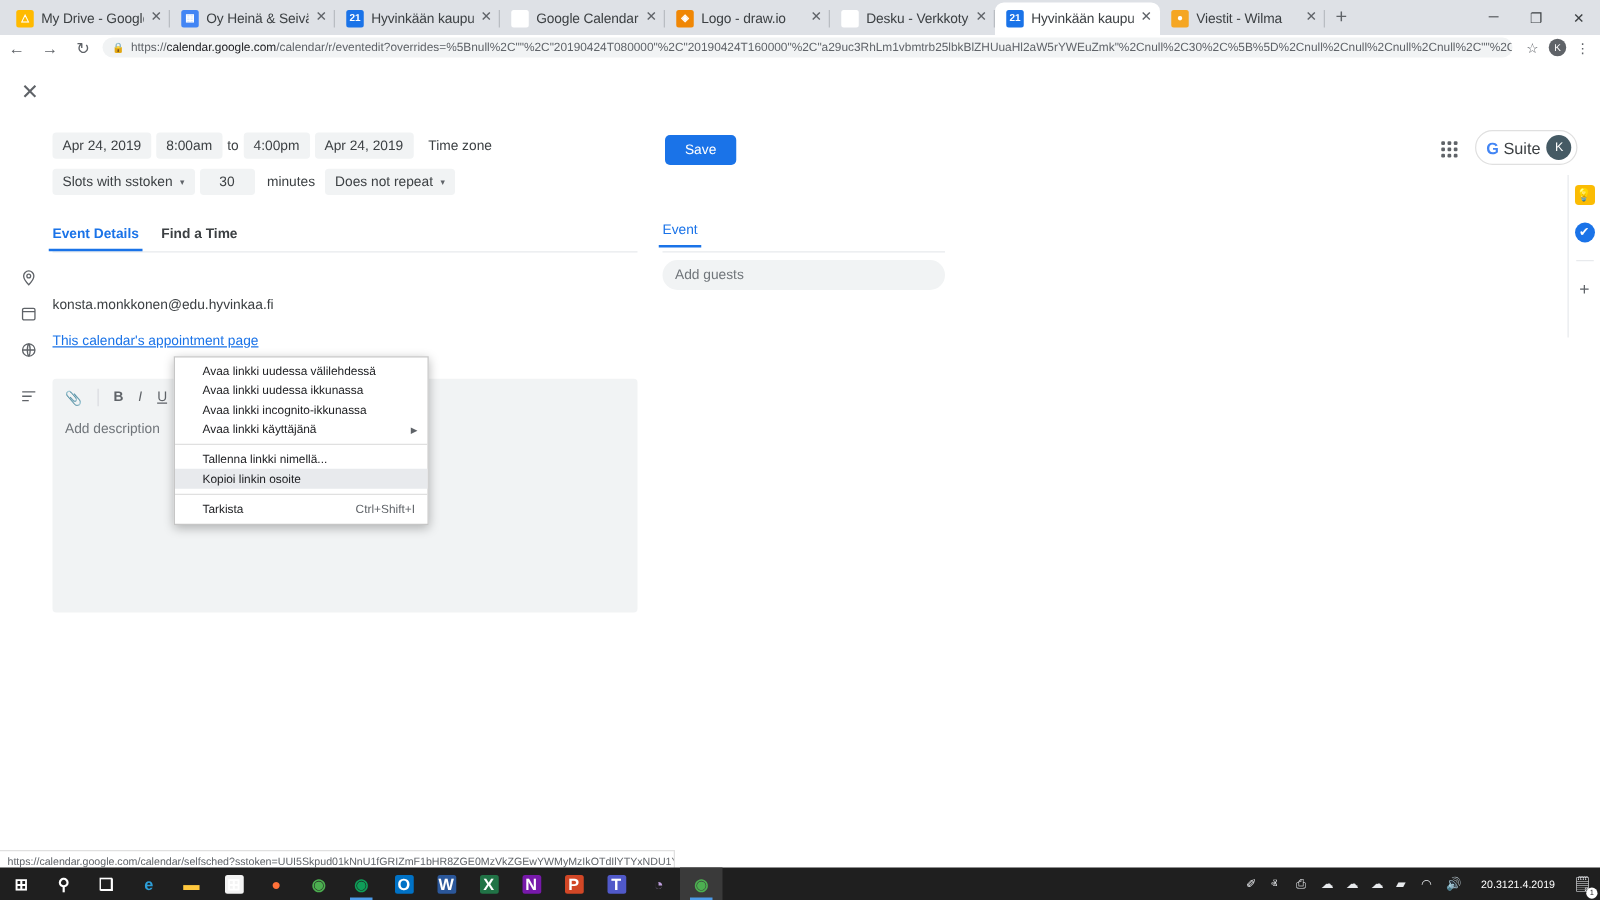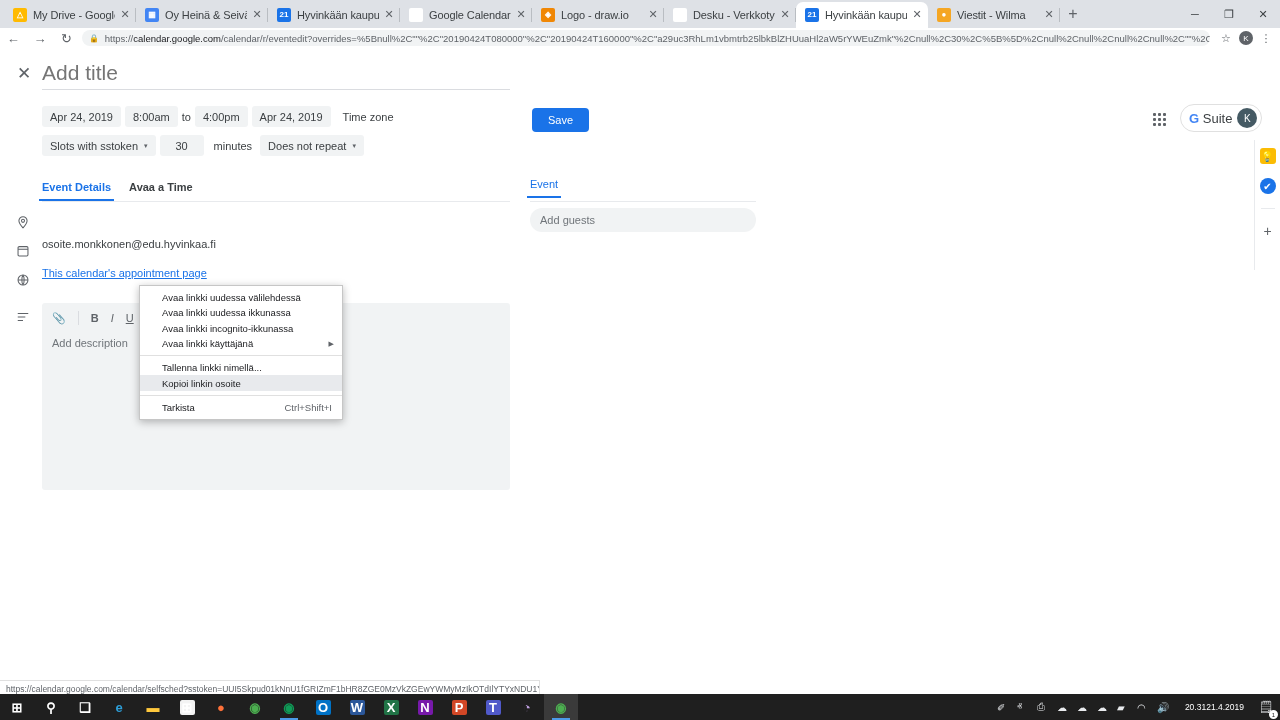--- a/index.html
+++ b/index.html
@@ -337,21 +337,20 @@
         </div>
         <div>⋮</div>
       </div>
     </div>
   </div>
 
   <div class="page">
 
     <div class="gcal-close">✕</div>
 
-    <input class="title-input" placeholder="Add title" style="">
 
     <button class="save-btn">Save</button>
 
     <div class="row-dates">
       <span class="chip">Apr 24, 2019</span>
       <span class="chip">8:00am</span>
       <span class="plain-lbl">to</span>
       <span class="chip">4:00pm</span>
       <span class="chip">Apr 24, 2019</span>
       <span class="plain-lbl" style="margin-left:8px">Time zone</span>
@@ -365,39 +364,39 @@
       <span class="chip" style="width:44px;padding:0;justify-content:center;">30</span>
       <span class="plain-lbl" style="margin:0 8px 0 6px">minutes</span>
       <span class="chip">
         <span>Does not repeat</span>
         <span class="caret">▾</span>
       </span>
     </div>
 
     <div class="tabs-row">
       <div class="gtab sel">Event Details</div>
-      <div class="gtab">Avaa a Time</div>
+      <div class="gtab">Find a Time</div>
     </div>
 
     <div class="guests-head">
       <span>Event</span>
     </div>
 
     <svg class="form-icon" style="top:167px" viewBox="0 0 24 24" fill="none" stroke="#5f6368" stroke-width="1.8">
       <path d="M12 22s7-7.3 7-12A7 7 0 1 0 5 10c0 4.7 7 12 7 12z"></path>
         <circle cx="12" cy="10" r="2.6"></circle>
     </svg>
 
     <div class="field-grey" style="left:530px;top:160px;width:226px;height:24px;border-radius:12px;">Add guests</div>
 
     <svg class="form-icon" style="top:196px" viewBox="0 0 24 24" fill="none" stroke="#5f6368" stroke-width="1.8">
       <rect x="3.5" y="4.5" width="17" height="16" rx="2"></rect>
         <path d="M3.5 9h17"></path>
     </svg>
-    <div class="cal-owner">osoite.monkkonen@edu.hyvinkaa.fi</div>
+    <div class="cal-owner">konsta.monkkonen@edu.hyvinkaa.fi</div>
 
     <svg class="form-icon" style="top:225px" viewBox="0 0 24 24" fill="none" stroke="#5f6368" stroke-width="1.8">
       <circle cx="12" cy="12" r="8.5"></circle>
         <path d="M3.5 12h17M12 3.5c2.6 3 2.6 14 0 17M12 3.5c-2.6 3-2.6 14 0 17"></path>
     </svg>
     <a class="appt-link" href="#">This calendar's appointment page</a>
 
     <svg class="form-icon" style="top:262px" viewBox="0 0 24 24" fill="none" stroke="#5f6368" stroke-width="1.8">
       <path d="M3 6h18M3 12h13M3 18h9"></path>
     </svg>

